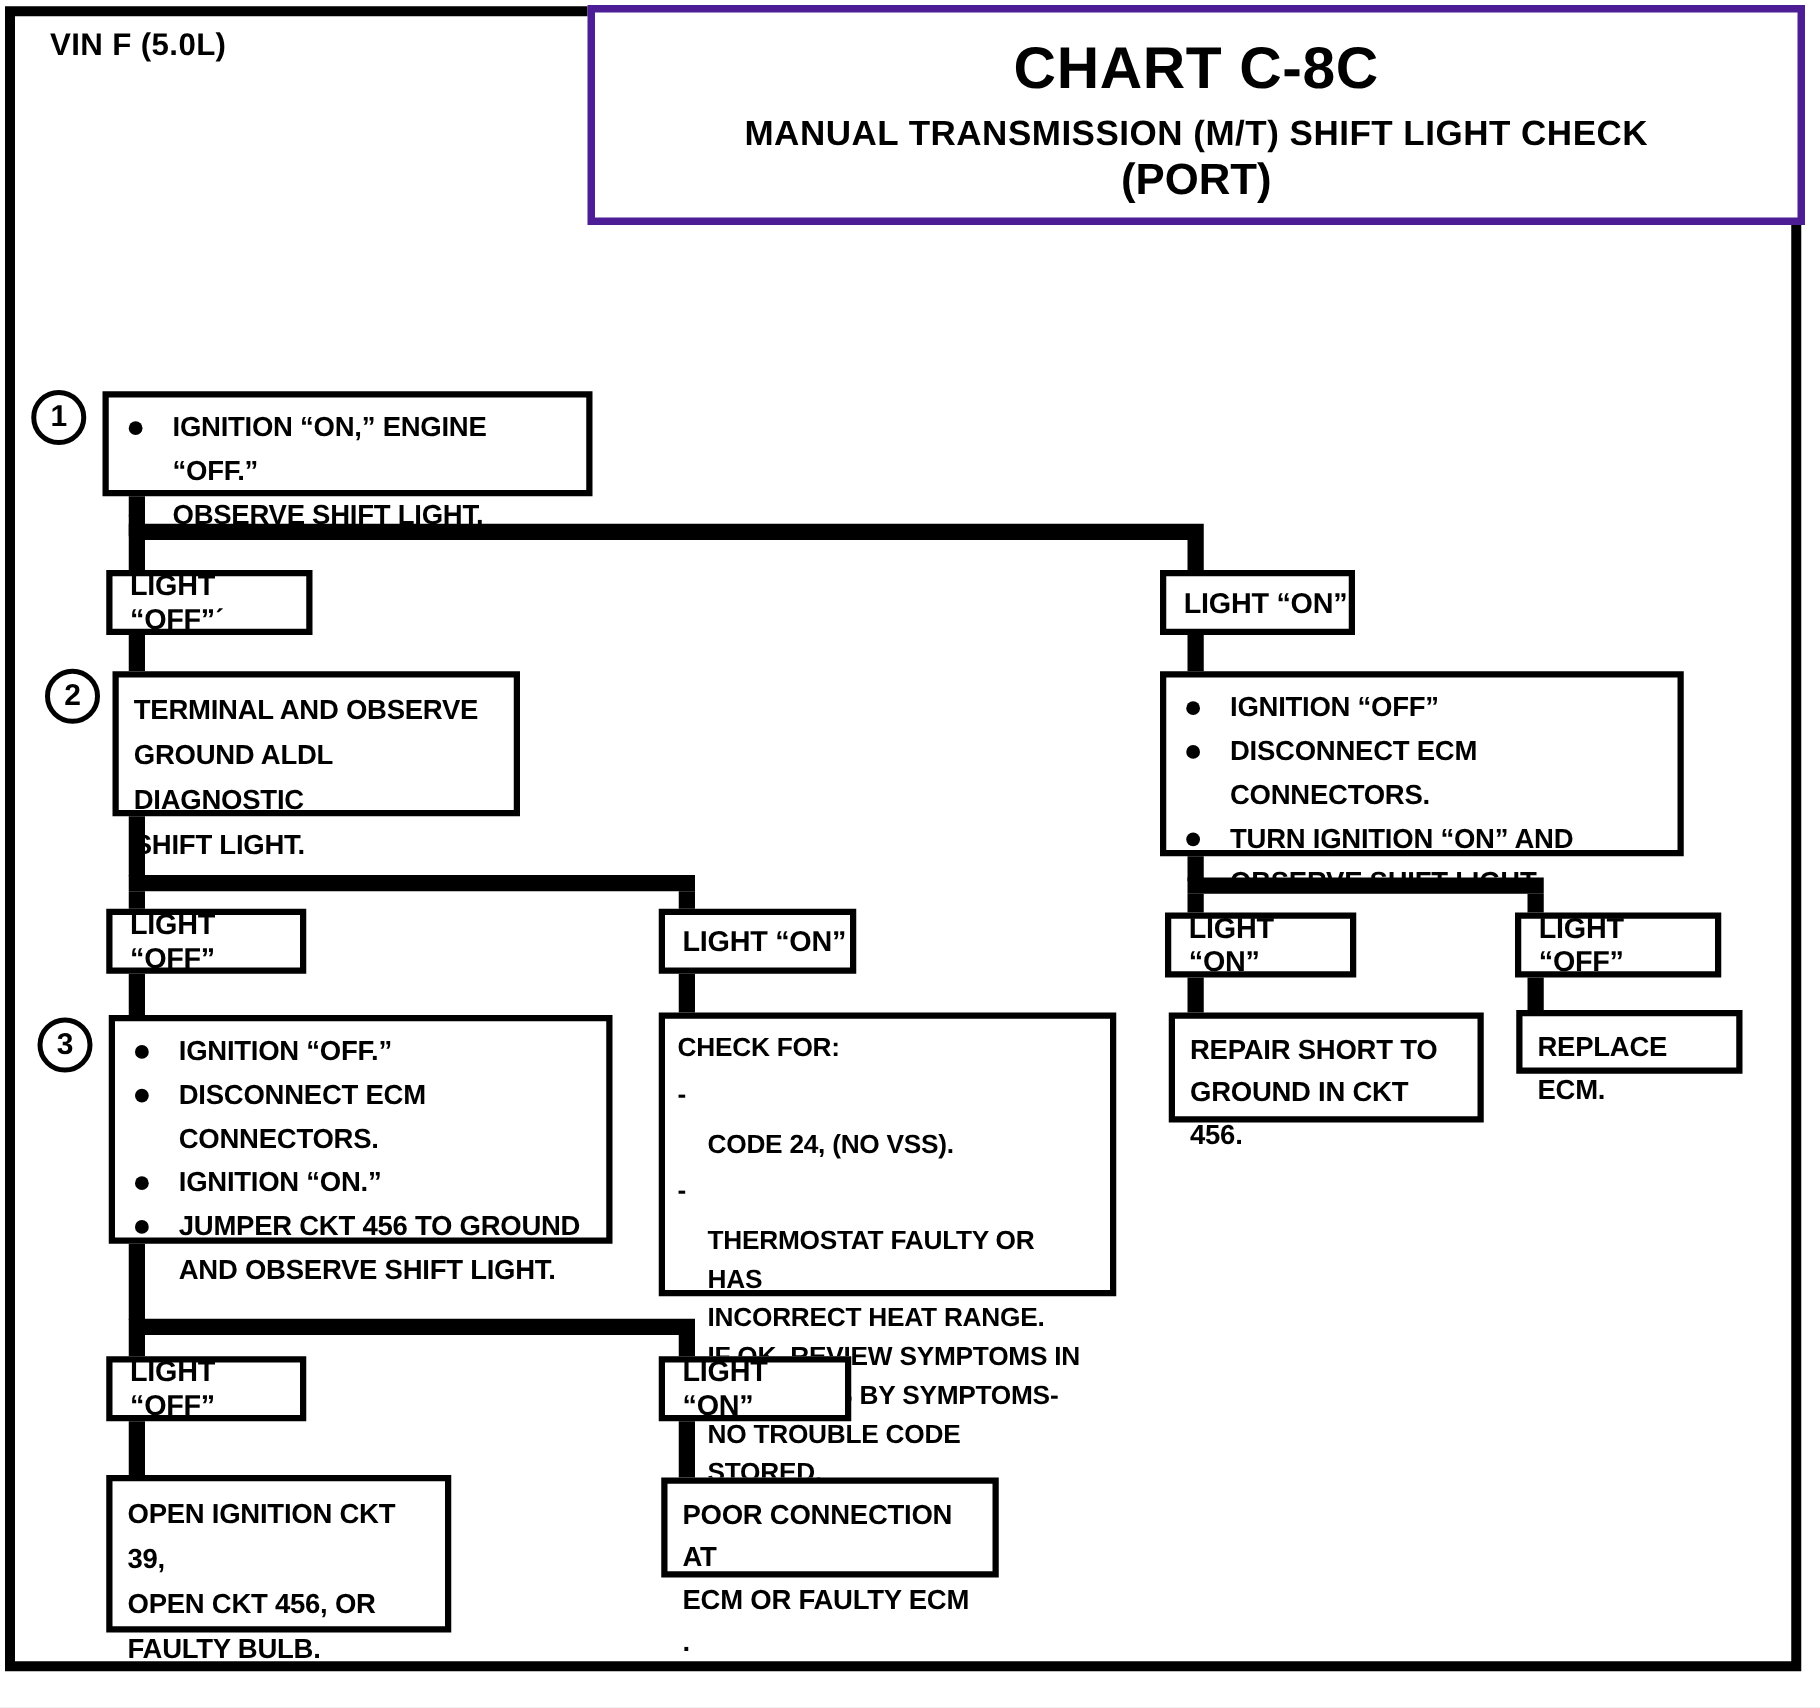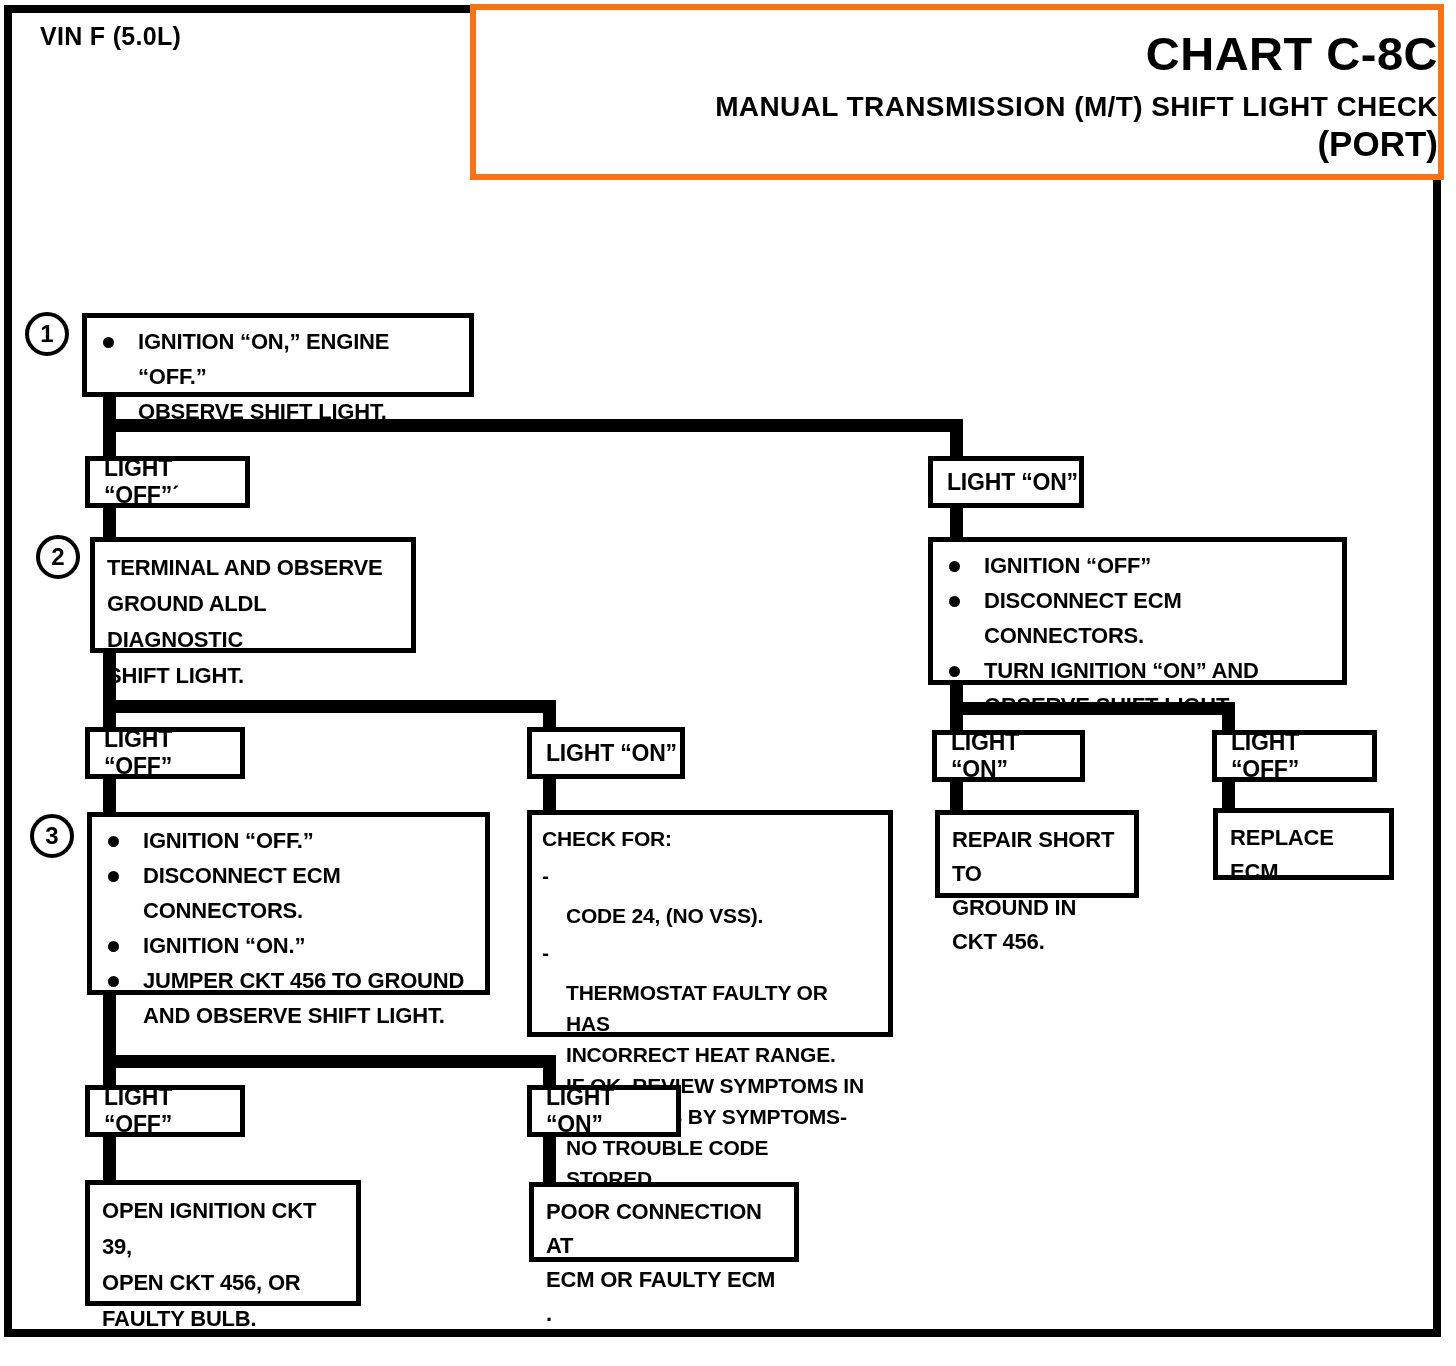--- a/index.html
+++ b/index.html
@@ -4,21 +4,21 @@
 <style>
   html,body{margin:0;padding:0;background:#e8e8e8;}
   .canvas{position:relative;width:1456px;height:1366px;background:#ffffff;
           font-family:"Liberation Sans", sans-serif;color:#000;overflow:hidden;}
   
   .frame{position:absolute;left:4px;top:5px;width:1437px;height:1332px;
          border:8px solid #000;box-sizing:border-box;background:#fff;}
   .vin{position:absolute;left:40px;top:22px;font-size:25px;font-weight:bold;letter-spacing:0.3px;}
   
   .titlebox{position:absolute;left:470px;top:4px;width:974px;height:176px;
-            border:6px solid #f97316;box-sizing:border-box;background:#fff;text-align:right;}
+            border:6px solid #4c1d95;box-sizing:border-box;background:#fff;text-align:center;}
   .title-l1{font-size:47px;font-weight:bold;margin-top:16px;letter-spacing:0.5px;}
   .title-l2{font-size:28px;font-weight:bold;margin-top:10px;letter-spacing:0.4px;}
   .title-l3{font-size:35px;font-weight:bold;margin-top:1px;}
   
   .ln{position:absolute;background:#000;}
   
   .circ{position:absolute;width:44px;height:44px;border:4px solid #000;border-radius:50%;
         box-sizing:border-box;display:flex;align-items:center;justify-content:center;
         font-size:24px;font-weight:bold;background:#fff;}
   
@@ -168,25 +168,25 @@
           <span class="marker marker-dash">-</span>
           <span class="txt">THERMOSTAT FAULTY OR HAS
 INCORRECT HEAT RANGE.
 IF OK, REVIEW SYMPTOMS IN
 DIAGNOSIS BY SYMPTOMS-
 NO TROUBLE CODE STORED.</span>
         </div>
       </div>
   </div>
 
-  <div class="node lines lines-tight" style="left:935px;top:810px;width:204px;height:88px">
+  <div class="node lines lines-tight" style="left:935px;top:810px;width:252px;height:88px">
       <div class="row-line">REPAIR SHORT TO</div>
       <div class="row-line">GROUND IN CKT 456.</div>
     </div>
-  <div class="node lines lines-tight" style="left:1213px;top:808px;width:181px;height:72px">
+  <div class="node lines lines-tight" style="left:1213px;top:808px;width:181px;height:51px">
       <div class="row-line">REPLACE ECM.</div>
     </div>
 
   <div class="node label" style="left:85px;top:1085px;width:160px;height:52px">
     <span>LIGHT “OFF”</span>
   </div>
   <div class="node label" style="left:527px;top:1085px;width:154px;height:52px">
     <span>LIGHT “ON”</span>
   </div>
 

